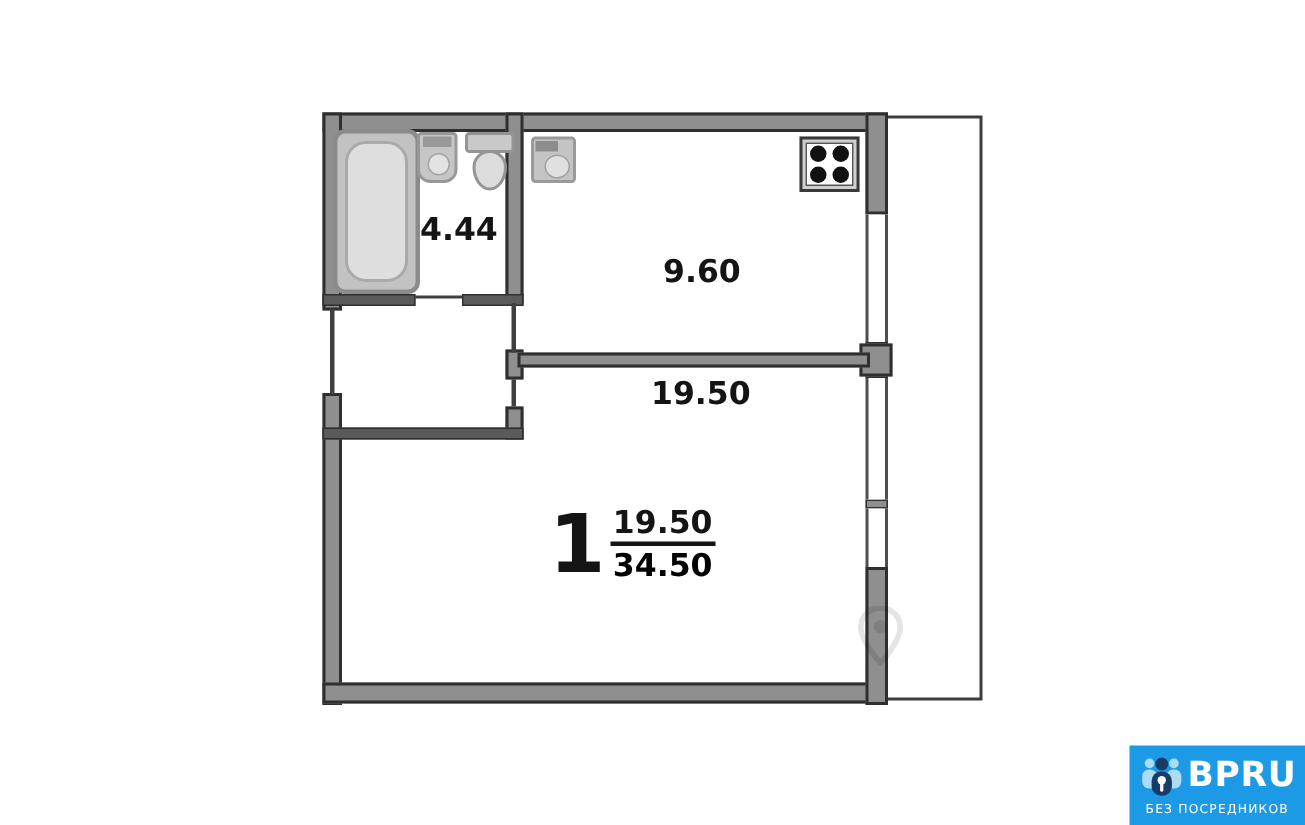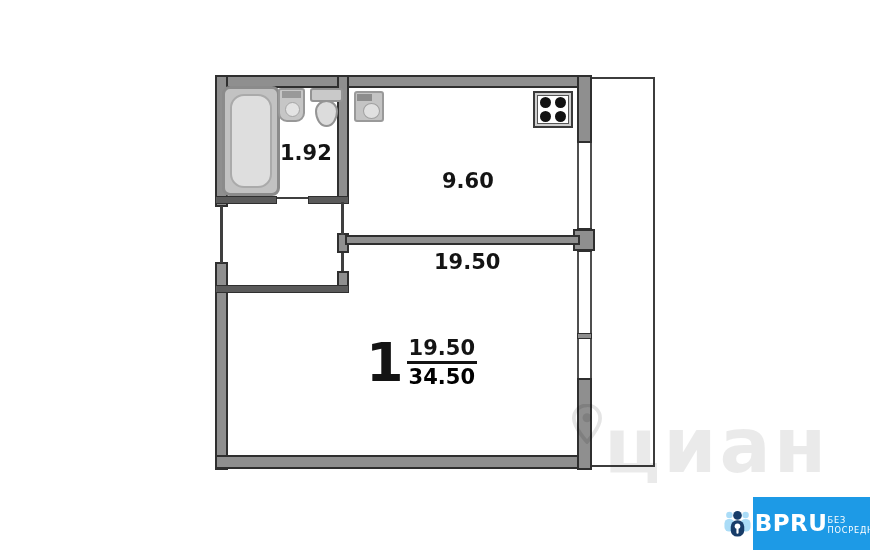--- a/index.html
+++ b/index.html
@@ -84,21 +84,21 @@
   
   .wm { position:absolute; z-index:7; pointer-events:none; }
   .wm-pin { left:572px; top:404px; width:30px; height:40px; opacity:0.10; }
   .wm-text {
     left:604px; top:408px; font-size:76px; font-weight:bold; color:#000000;
     opacity:0.08; letter-spacing:3px; line-height:1;
   }
   
   .badge {
     position:absolute; left:753px; top:497px; width:117px; height:53px;
-    background:#1d9ae6; z-index:9; display:flex; 
+    background:#1d9ae6; z-index:9; display:flex; flex-direction:column;
     align-items:center; justify-content:center;
   }
   .badge-top { display:flex; align-items:center; gap:2px; }
   .badge-brand { color:#ffffff; font-weight:bold; font-size:23px; line-height:1; letter-spacing:0.5px; }
   .badge-tagline { color:#ffffff; font-size:8.2px; letter-spacing:0.8px; margin-top:3px; }
 </style>
 </head>
 <body>
 
 <div class="canvas">
@@ -148,37 +148,36 @@
   </div>
   <div class="fixture stove">
     <div class="stove-inner">
       <div class="burner"></div>
       <div class="burner"></div>
       <div class="burner"></div>
       <div class="burner"></div>
     </div>
   </div>
 
-  <div class="arealabel" style="left:280px; top:141px;">1.92</div>
+  <div class="arealabel" style="left:280px; top:141px;">4.44</div>
   <div class="arealabel" style="left:442px; top:157px;margin-top:12px;">9.60</div>
   <div class="arealabel" style="left:434px; top:250px;">19.50</div>
 
   <div class="summary">
     <div class="one">1</div>
     <div class="fraction">
       <div class="top">19.50</div>
       <div class="bottom">34.50</div>
     </div>
   </div>
 
   <svg class="wm wm-pin" viewBox="0 0 24 32">
     <path d="M12 1C6 1 1.5 5.6 1.5 11.4 c0 7.6 10.5 19 10.5 19 s10.5 -11.4 10.5 -19 C22.5 5.6 18 1 12 1z" fill="none" stroke="#000" stroke-width="3"></path>
     <circle cx="12" cy="11" r="3.6" fill="#000"></circle>
   </svg>
-  <div class="wm wm-text">циан</div>
 
   <div class="badge">
     <div class="badge-top">
       <svg width="31" height="27" viewBox="0 0 34 30">
         <circle cx="8" cy="5.5" r="3.6" fill="#aadcf7"></circle>
         <rect x="2.5" y="10" width="11" height="14" rx="5" fill="#aadcf7"></rect>
         <circle cx="26" cy="5.5" r="3.6" fill="#aadcf7"></circle>
         <rect x="20.5" y="10" width="11" height="14" rx="5" fill="#aadcf7"></rect>
         <circle cx="17" cy="6" r="4.8" fill="#173c68"></circle>
         <rect x="9.5" y="11.5" width="15" height="18" rx="7" fill="#173c68"></rect>

